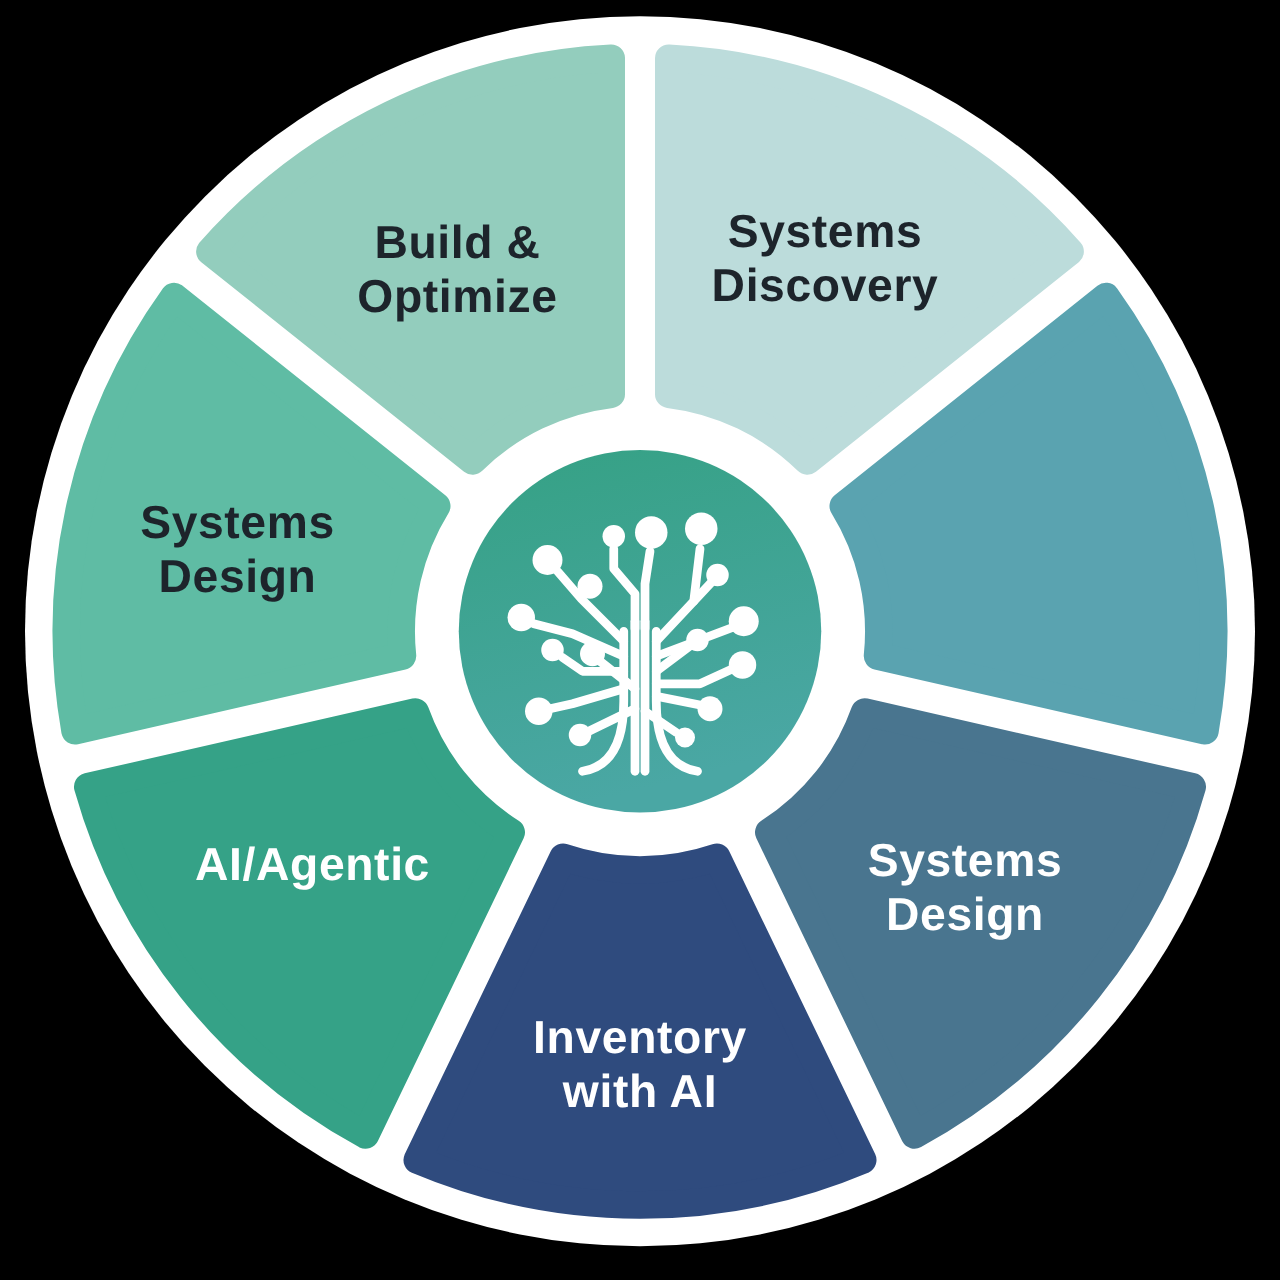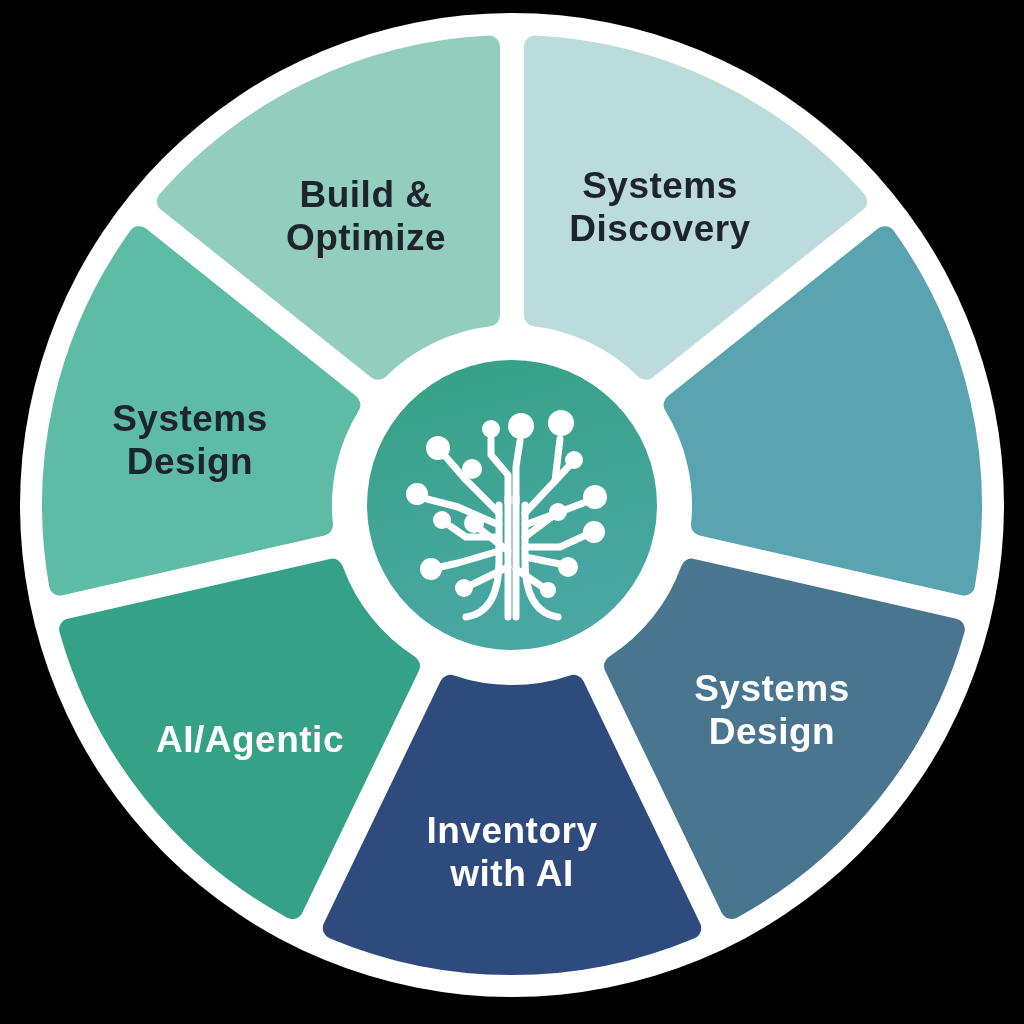--- a/index.html
+++ b/index.html
@@ -9,21 +9,21 @@
     position:absolute;width:320px;text-align:center;
     transform:translate(-50%,-50%);
     font-weight:bold;font-size:37px;line-height:1.17;letter-spacing:0.5px;
   }
   .seg-label span{display:block;}
   
   .pos-0{left:660px;top:207px;}
   .pos-1{left:836px;top:440px;}
   .pos-2{left:772px;top:710px;}
   .pos-3{left:512px;top:852px;}
-  .pos-4{left:250px;top:740px;}
+  .pos-4{left:250px;top:692px;}
   .pos-5{left:190px;top:440px;}
   .pos-6{left:366px;top:216px;}
 </style>
 </head>
 <body style="background: rgb(0, 0, 0);">
 
 <div id="stage">
 
   <svg id="wheel-svg" width="1024" height="1024" viewBox="0 0 1024 1024">
     <defs>

